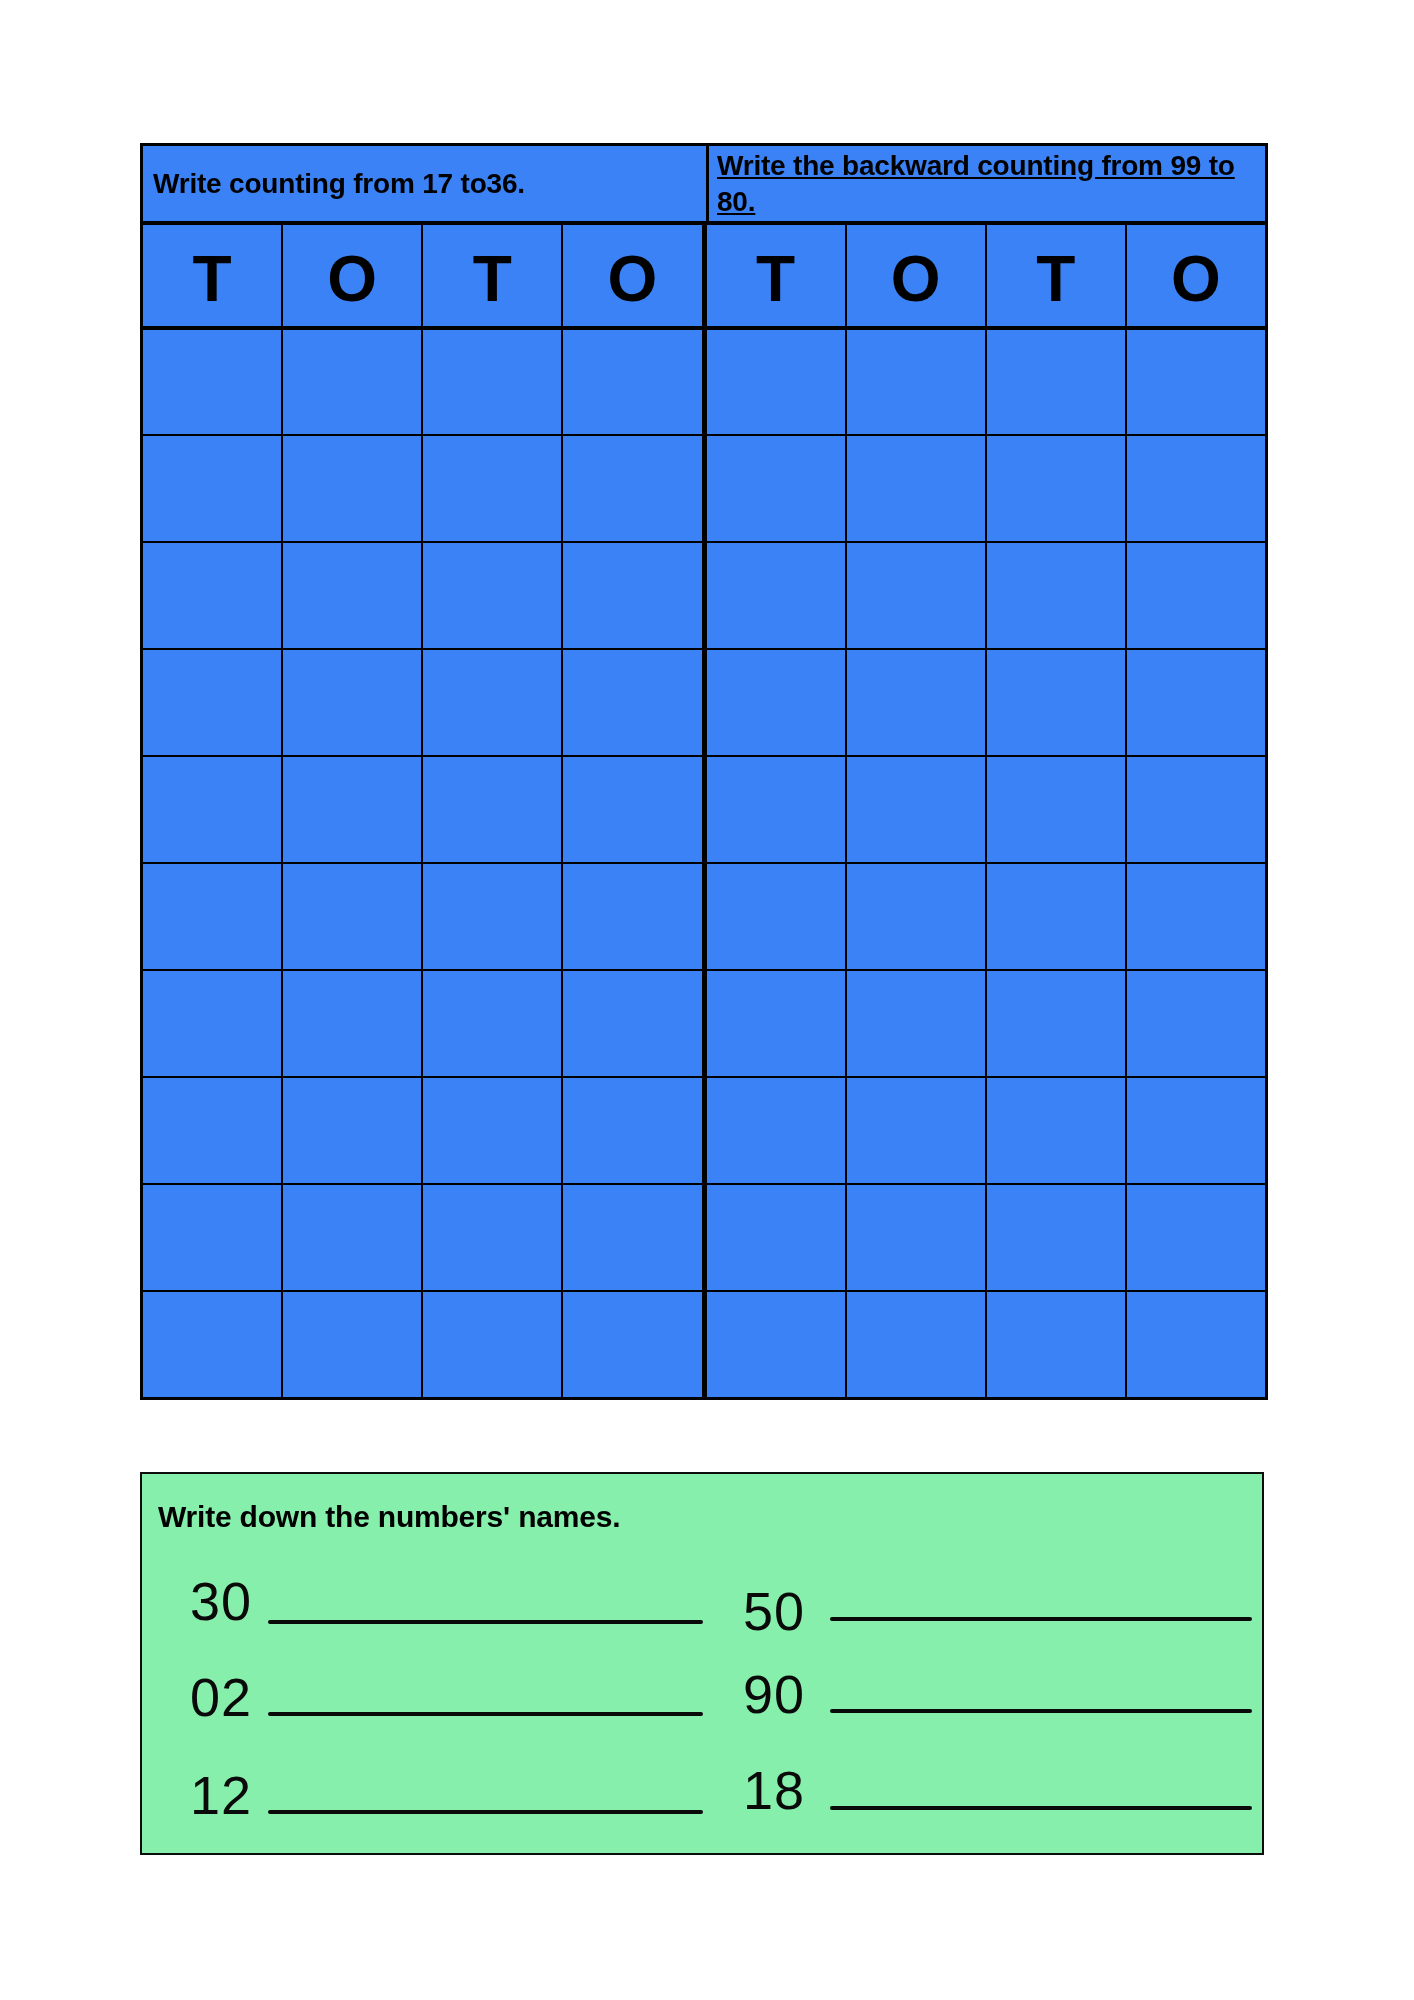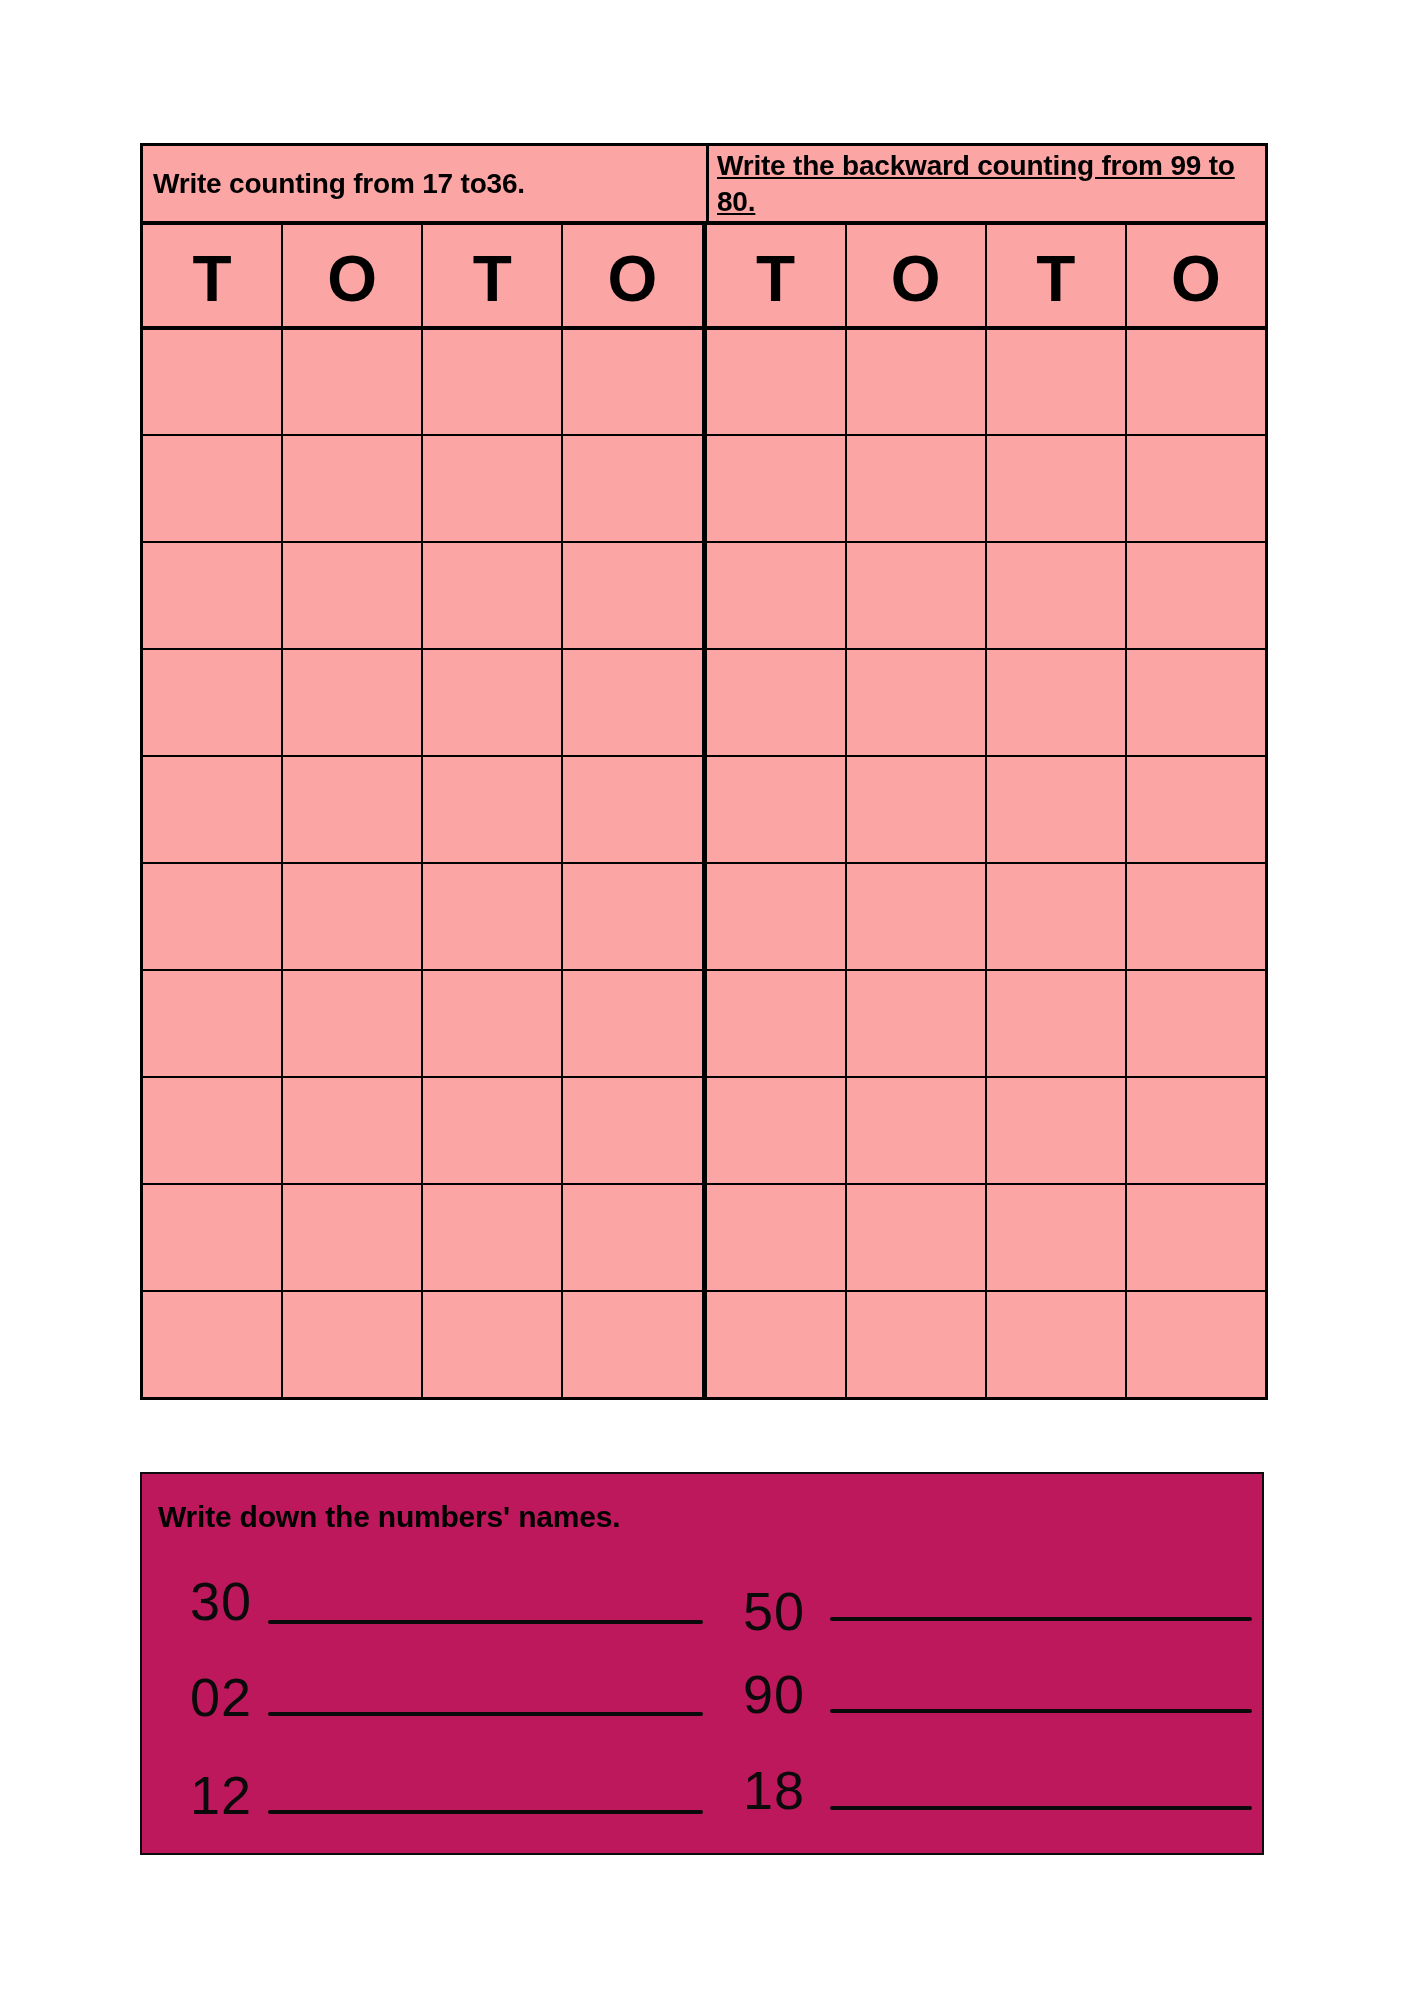--- a/index.html
+++ b/index.html
@@ -13,21 +13,21 @@
     overflow: hidden;
   }
 
   
   .ctable {
     position: absolute;
     left: 140px;
     top: 143px;
     width: 1128px;
     border: 3px solid #000;
-    background: #fca5a5;
+    background: #3b82f6;
   }
   .prompt-row {
     display: flex;
     height: 79px;
     border-bottom: 4px solid #000;
   }
   .prompt-cell-left {
     width: 563px;
     display: flex;
     align-items: center;
@@ -76,21 +76,21 @@
   .mid { border-left: 5px solid #000 !important; }
 
   
   .names-box {
     position: absolute;
     left: 140px;
     top: 1472px;
     width: 1124px;
     height: 383px;
     border: 2px solid #0c0c0c;
-    background: #be185d;
+    background: #86efac;
   }
   .names-title {
     position: absolute;
     left: 16px;
     top: 26px;
     font-size: 30px;
     font-weight: 700;
     letter-spacing: -0.2px;
   }
   .num-label {

